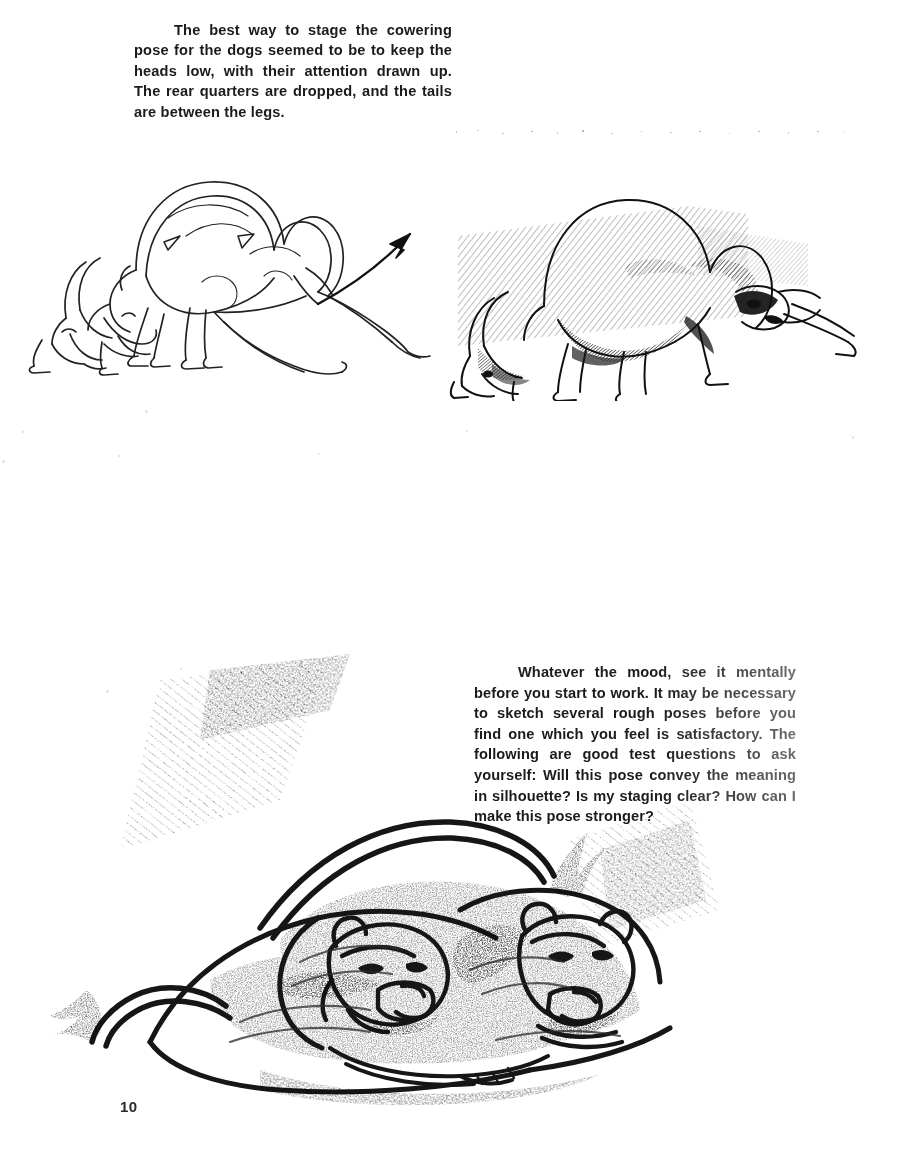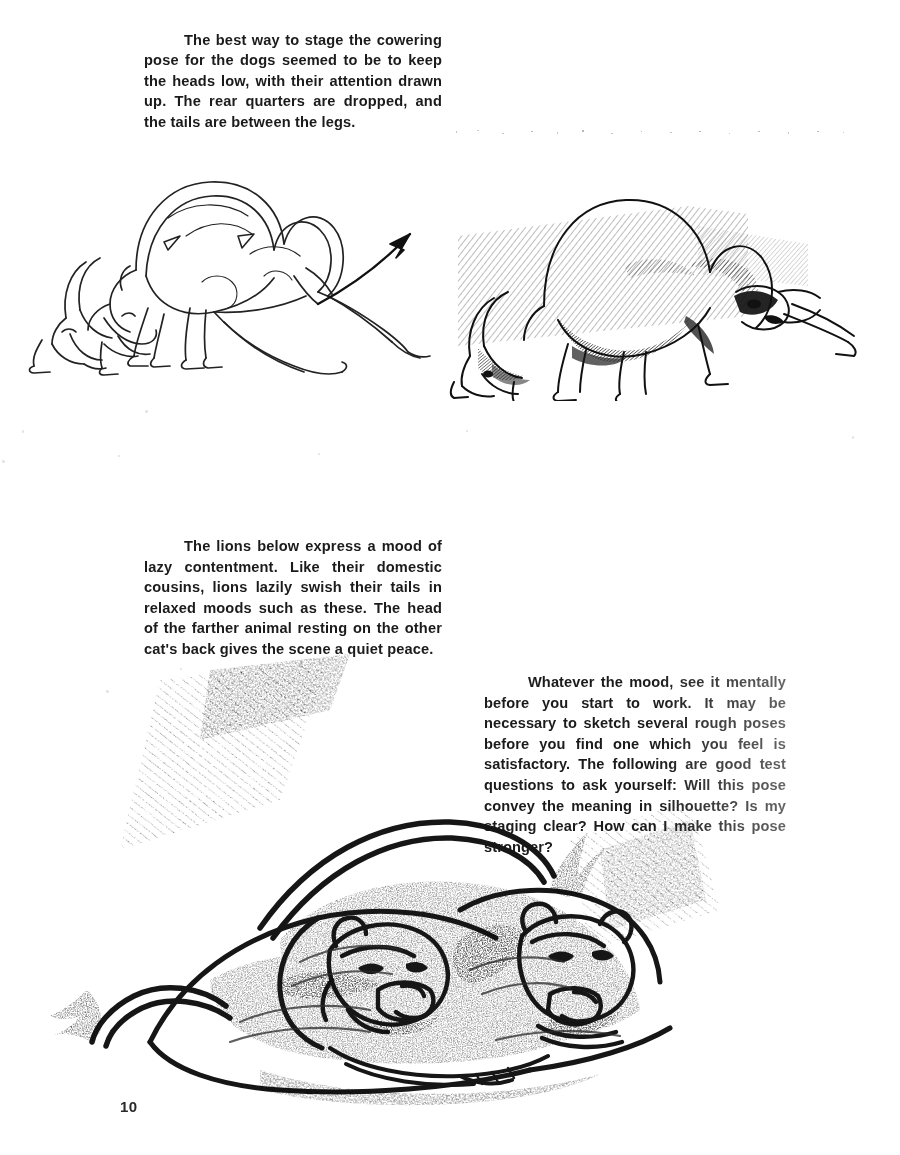--- a/index.html
+++ b/index.html
@@ -13,21 +13,21 @@
 
   
   .textblock{
     position:absolute;
     color:#1b1b1b;
     font-weight:600;
     text-align:justify;
     text-justify:inter-word;
     -webkit-font-smoothing:none;
   }
-  .textblock p{margin:16px;}
+  .textblock p{margin:6px;}
   #para-dogs{
     left:128px;top:14px;width:330px;
     font-size:14.6px;line-height:20.4px;letter-spacing:.15px;
     text-indent:40px;
   }
   #para-lions{
     left:128px;top:520px;width:330px;
     font-size:14.6px;line-height:20.6px;letter-spacing:.15px;
     text-indent:40px;
   }
@@ -246,23 +246,20 @@
   <div class="speck" style="left:22px;top:430px;width:2px;height:3px;"></div>
   <div class="speck" style="left:118px;top:455px;width:2px;height:2px;"></div>
   <div class="speck" style="left:318px;top:453px;width:2px;height:2px;"></div>
   <div class="speck" style="left:466px;top:430px;width:2px;height:2px;"></div>
   <div class="speck" style="left:852px;top:436px;width:2px;height:3px;"></div>
   <div class="speck" style="left:2px;top:460px;width:3px;height:3px;"></div>
   <div class="speck" style="left:300px;top:660px;width:3px;height:8px;"></div>
   <div class="speck" style="left:106px;top:690px;width:3px;height:3px;"></div>
   <div class="speck" style="left:180px;top:668px;width:2px;height:2px;"></div>
 
-  <div class="textblock" id="para-lions">
-    <p>The lions below express a mood of lazy contentment. Like their domestic cousins, lions lazily swish their tails in relaxed moods such as these. The head of the farther animal resting on the other cat's back gives the scene a quiet peace.</p>
-  </div>
 
   <div class="textblock" id="para-mood">
     <p>Whatever the mood, see it mentally before you start to work. It may be necessary to sketch several rough poses before you find one which you feel is satisfactory. The following are good test questions to ask yourself: Will this pose convey the meaning in silhouette? Is my staging clear? How can I make this pose stronger?</p>
   </div>
 
   <div class="illus" id="fig-lions">
     <svg viewBox="0 0 700 470" xmlns="http://www.w3.org/2000/svg">
       <defs>
 
         <filter id="grain">

